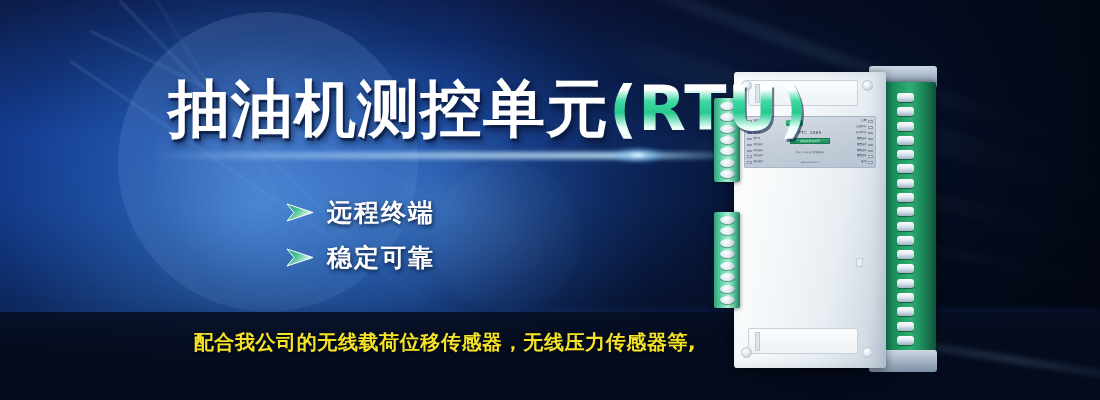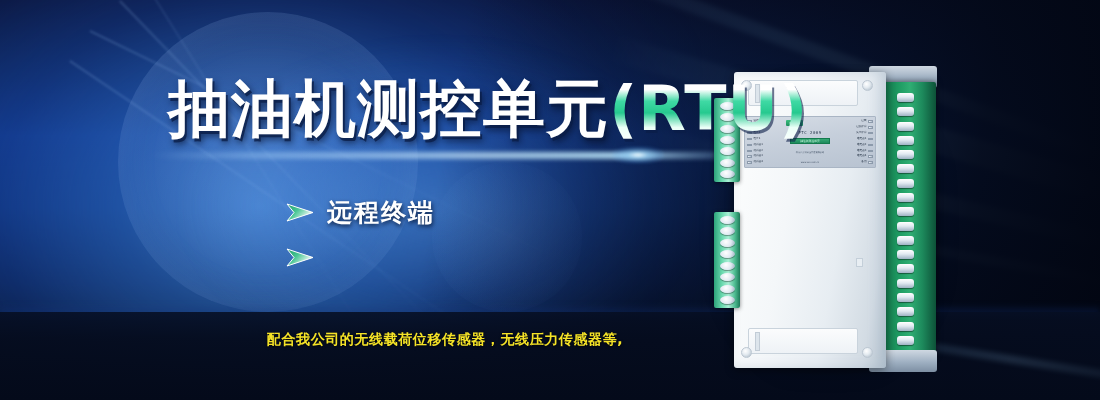--- a/index.html
+++ b/index.html
@@ -177,21 +177,21 @@
     white-space: nowrap;
   }
 
   .footer-lines {
     position: absolute;
     left: 0; top: 332px;
     width: 890px;
     text-align: center;
   }
   .footer-line {
-    font-size: 14px;
+    font-size: 20px;
     font-weight: bold;
     color: #f5e327;
     letter-spacing: 0.6px;
     line-height: 1;
     white-space: nowrap;
     text-shadow: 0 1px 3px rgba(0,0,0,0.85);
   }
   .footer-line.l1 { margin-bottom: 24px; }
 
   
@@ -575,20 +575,21 @@
           </linearGradient>
             </defs>
           <path d="M1 1 L27 9.5 L1 18 L8 9.5 Z" fill="url(#ag1)" stroke="#ffffff" stroke-width="1"></path>
         </svg>
         <span class="bullet-text">远程终端</span>
       </div>
       <div class="bullet">
         <svg class="arrow" viewBox="0 0 28 19">
           <path d="M1 1 L27 9.5 L1 18 L8 9.5 Z" fill="url(#ag1)" stroke="#ffffff" stroke-width="1"></path>
         </svg>
+        <span class="bullet-text">稳定可靠</span>
       </div>
     </div>
 
     <div class="footer-lines">
       <div class="footer-line l1">配合我公司的无线载荷位移传感器，无线压力传感器等,</div>
     </div>
 
   </div>
 </div>
 

